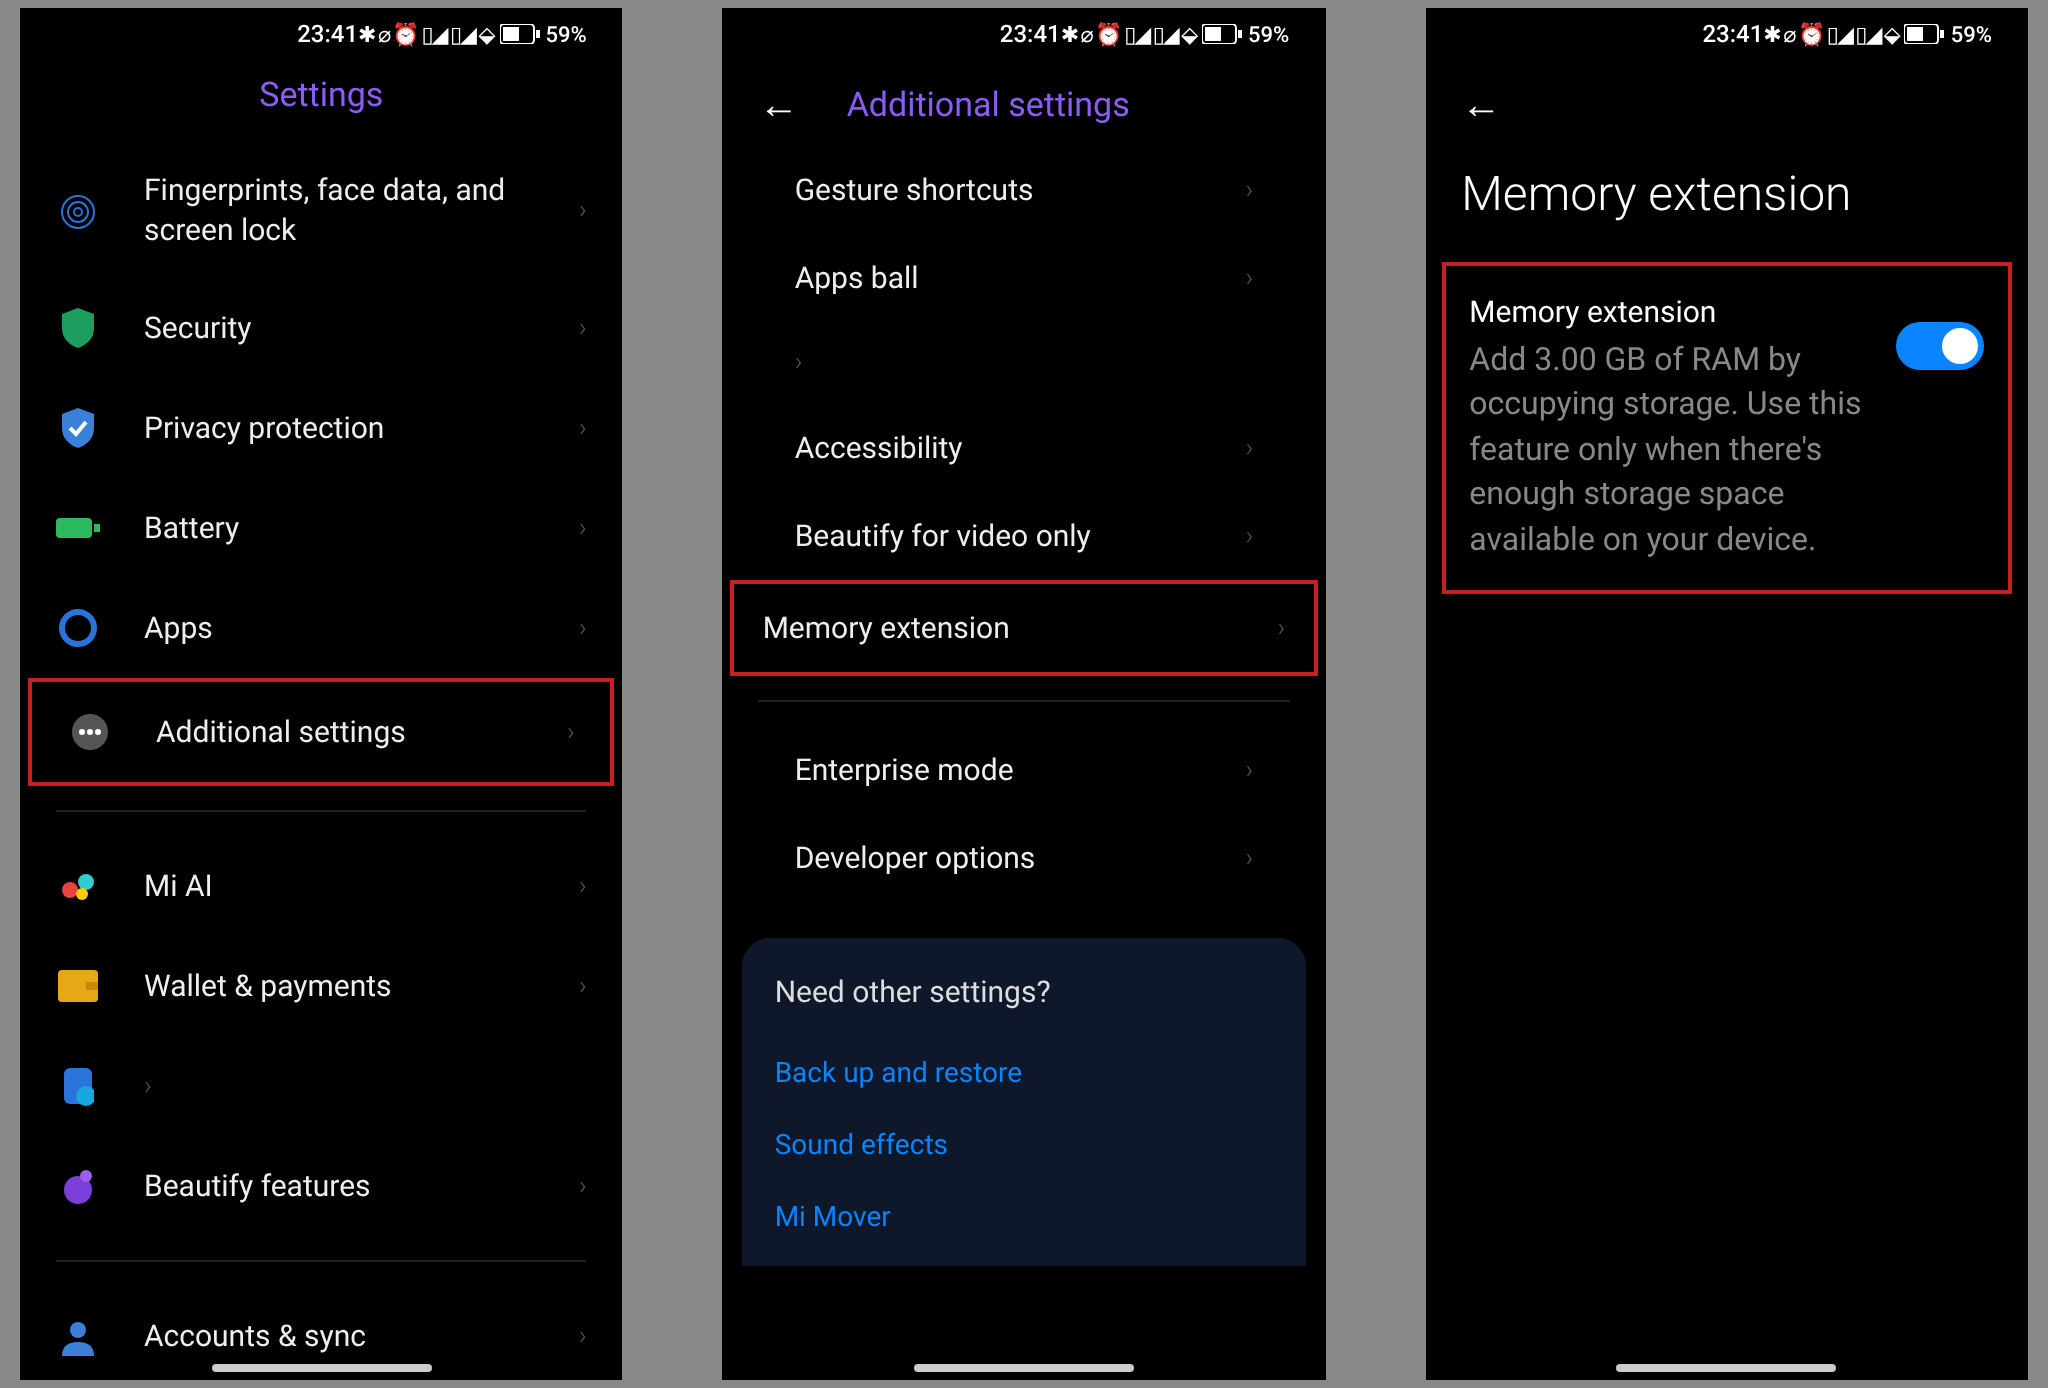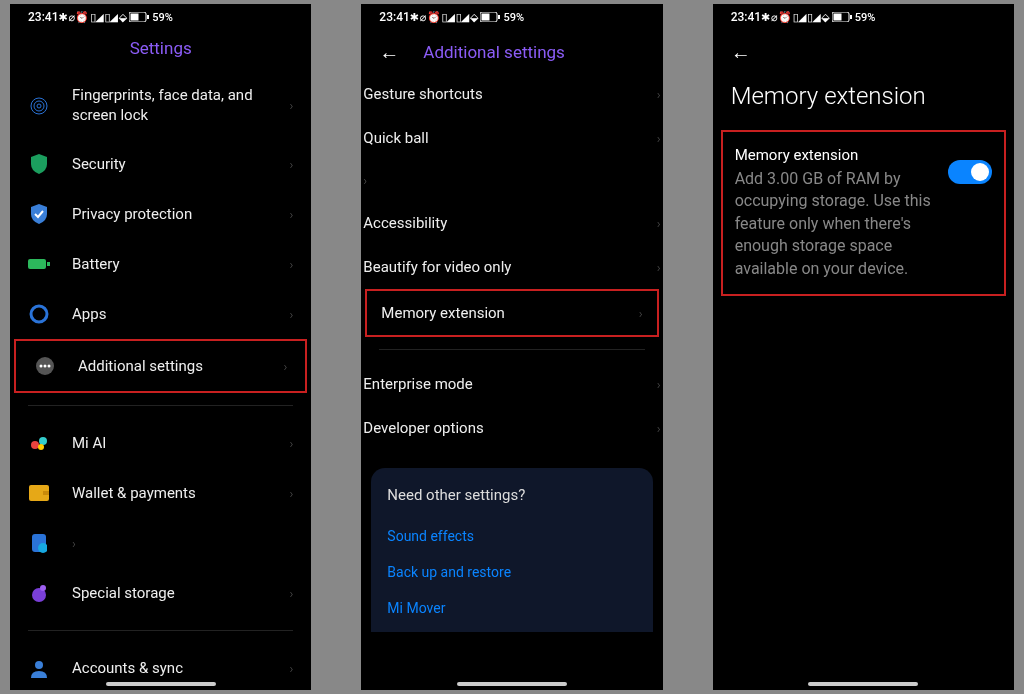--- a/index.html
+++ b/index.html
@@ -19,21 +19,21 @@
       background: #000;
       border-radius: 0;
       color: #fff;
       display: flex;
       flex-direction: column;
       overflow: hidden;
       position: relative;
     }
     .status-bar {
       display: flex;
-      justify-content: flex-start;
+      justify-content: flex-end;
       align-items: center;
       padding: 6px 18px 2px;
       font-size: 12px;
       font-weight: 500;
     }
     .status-right {
       display: flex;
       align-items: center;
       gap: 3px;
       font-size: 11px;
@@ -68,21 +68,21 @@
       color: #fff;
       padding: 18px 18px 20px;
     }
     .list {
       display: flex;
       flex-direction: column;
     }
     .item {
       display: flex;
       align-items: center;
-      padding: 13px 2px;
+      padding: 13px 36px;
       position: relative;
     }
     .item.with-icon {
       padding: 14px 18px;
     }
     .icon-wrap {
       width: 22px;
       height: 22px;
       margin-right: 22px;
       display: flex;
@@ -298,21 +298,21 @@
         </span>
       <span class="chevron">›</span>
     </div>
     <div class="item with-icon">
       <span class="icon-wrap ic">
           <svg width="20" height="20" viewBox="0 0 20 20">
             <circle cx="10" cy="12" r="7" fill="#7a3fd8"></circle>
             <circle cx="14" cy="5" r="3" fill="#9e5ff0"></circle>
           </svg>
         </span>
-      <span class="item-label">Special storage</span>
+      <span class="item-label">Beautify features</span>
       <span class="chevron">›</span>
     </div>
     <div class="divider"></div>
     <div class="item with-icon">
       <span class="icon-wrap ic">
           <svg width="20" height="20" viewBox="0 0 20 20">
             <circle cx="10" cy="7" r="4" fill="#3a7fd8"></circle>
             <path d="M2 20 Q2 13 10 13 Q18 13 18 20 Z" fill="#3a7fd8"></path>
           </svg>
         </span>
@@ -339,21 +339,21 @@
   <div class="header">
     <span class="back-btn">←</span>
     <span class="header-title">Additional settings</span>
   </div>
   <div class="list">
     <div class="item">
       <span class="item-label">Gesture shortcuts</span>
       <span class="chevron">›</span>
     </div>
     <div class="item">
-      <span class="item-label">Quick ball</span>
+      <span class="item-label">Apps ball</span>
       <span class="chevron">›</span>
     </div>
     <div class="item">
       <span class="chevron">›</span>
     </div>
     <div class="item">
       <span class="item-label">Accessibility</span>
       <span class="chevron">›</span>
     </div>
     <div class="item">
@@ -369,22 +369,22 @@
       <span class="item-label">Enterprise mode</span>
       <span class="chevron">›</span>
     </div>
     <div class="item">
       <span class="item-label">Developer options</span>
       <span class="chevron">›</span>
     </div>
   </div>
   <div class="bottom-panel">
     <div class="bottom-panel-title">Need other settings?</div>
+    <span class="bottom-link">Back up and restore</span>
     <span class="bottom-link">Sound effects</span>
-    <span class="bottom-link">Back up and restore</span>
     <span class="bottom-link">Mi Mover</span>
   </div>
   <div class="home-indicator"></div>
 </div>
 
 <div class="phone">
   <div class="status-bar">
     <span>23:41</span>
     <span class="status-right">
       <span class="status-icons">✱ ⌀ ⏰ ▯◢ ▯◢ ⬙</span>

